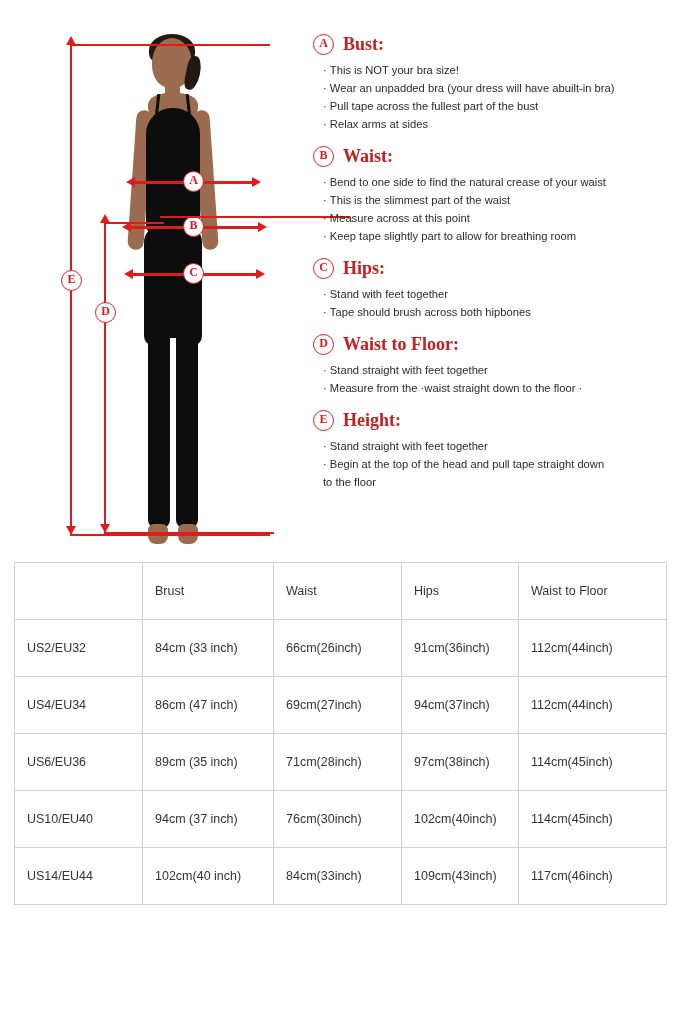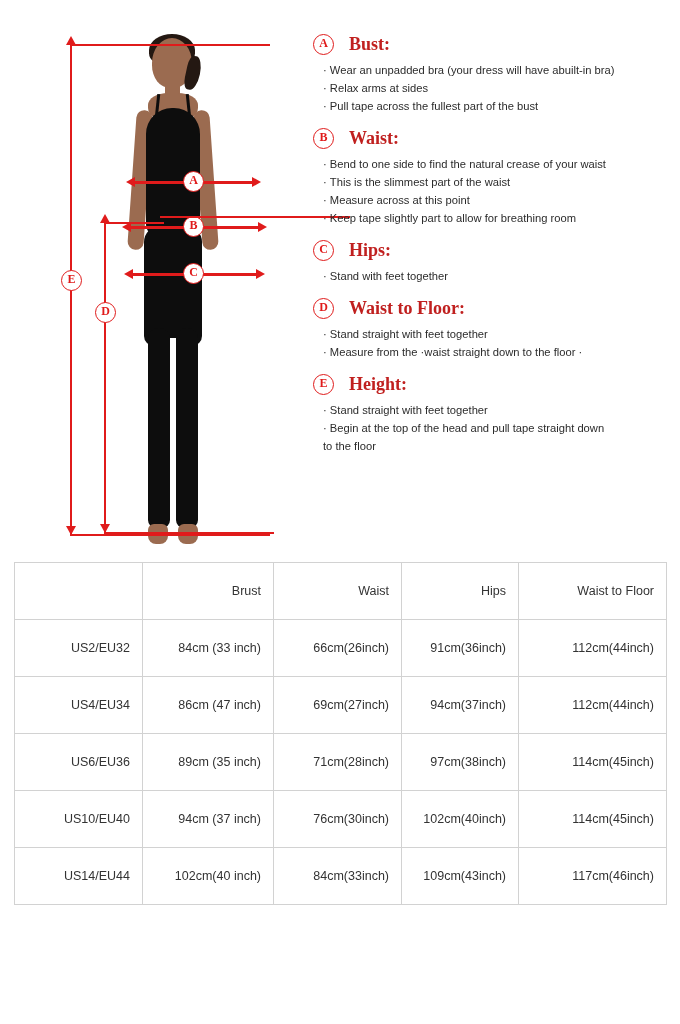--- a/index.html
+++ b/index.html
@@ -261,21 +261,21 @@
     border: 1.5px solid #e01b1b;
     color: #e01b1b;
     font-size: 12px;
     font-weight: bold;
     line-height: 17px;
     text-align: center;
     font-family: "Liberation Serif", serif;
     flex: 0 0 auto;
   }
   .sect-title {
-    margin-left: 15px;
+    margin-left: 9px;
     color: #c0201f;
     font-size: 18px;
     font-family: "Liberation Serif", serif;
     font-weight: bold;
   }
   .bullets {
     margin: 0;
     padding: 0 0 0 10px;
     list-style: none;
   }
@@ -301,21 +301,21 @@
     width: 652px;
     border-collapse: collapse;
     table-layout: fixed;
   }
   .size-table td, .size-table th {
     border: 1px solid #d2d2d2;
     height: 56px;
     padding: 0 12px;
     font-size: 12.5px;
     color: #333;
-    text-align: right;
+    text-align: left;
     font-weight: normal;
   }
   .size-table col.c0 { width: 128px; }
   .size-table col.c1 { width: 131px; }
   .size-table col.c2 { width: 128px; }
   .size-table col.c3 { width: 117px; }
   .size-table col.c4 { width: 148px; }
 </style>
 </head>
 <body>
@@ -378,23 +378,24 @@
   </div>
 
   <div class="instructions">
 
     <div class="sect">
       <div class="sect-head">
         <div class="sect-badge">A</div>
         <div class="sect-title">Bust:</div>
       </div>
       <ul class="bullets">
+        <li>This is NOT your bra size!</li>
         <li>Wear an unpadded bra (your dress will have abuilt-in bra)</li>
+        <li>Pull tape across the fullest part of the bust</li>
         <li>Relax arms at sides</li>
-        <li>Pull tape across the fullest part of the bust</li>
       </ul>
     </div>
 
     <div class="sect">
       <div class="sect-head">
         <div class="sect-badge">B</div>
         <div class="sect-title">Waist:</div>
       </div>
       <ul class="bullets">
         <li>Bend to one side to find the natural crease of your waist</li>
@@ -404,20 +405,21 @@
       </ul>
     </div>
 
     <div class="sect">
       <div class="sect-head">
         <div class="sect-badge">C</div>
         <div class="sect-title">Hips:</div>
       </div>
       <ul class="bullets">
         <li>Stand with feet together</li>
+        <li>Tape should brush across both hipbones</li>
       </ul>
     </div>
 
     <div class="sect">
       <div class="sect-head">
         <div class="sect-badge">D</div>
         <div class="sect-title" style="">Waist to Floor:</div>
       </div>
       <ul class="bullets">
         <li>Stand straight with feet together</li>

